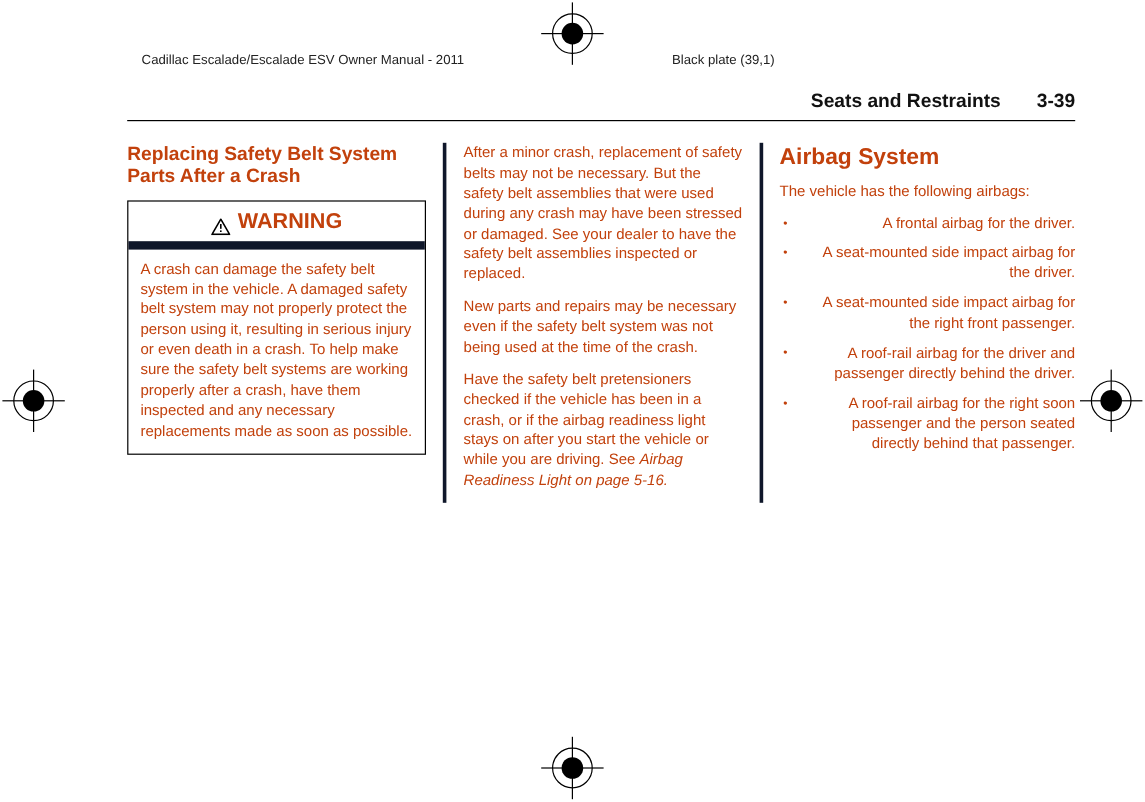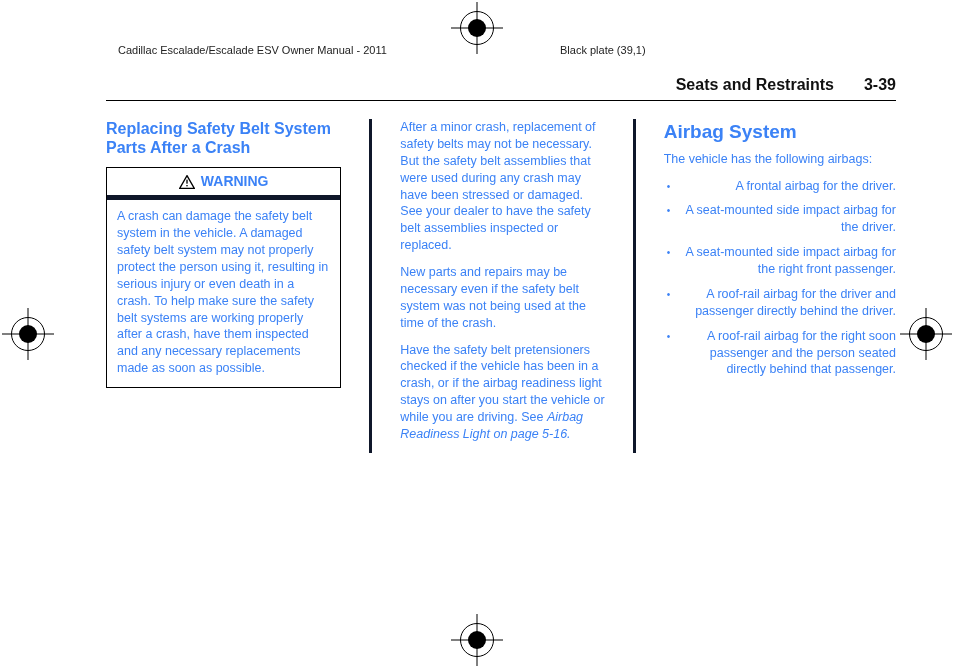--- a/index.html
+++ b/index.html
@@ -77,24 +77,24 @@
     gap: 30px;
     font-weight: bold;
     font-size: 16px;
   }
   .columns {
     display: flex;
     gap: 0;
   }
   .col {
     flex: 1 1 33.3%;
-    padding: 0 28px;
+    padding: 0 14px;
     font-size: 12.5px;
     line-height: 1.35;
-    color: #3b82f6;
+    color: #c2410c;
   }
   .col:first-child { padding-left: 0; }
   .col:last-child  { padding-right: 0; }
   .col + .col { border-left: 3px solid #0f172a; }
 
   h2.topic {
     font-size: 16px;
     font-weight: bold;
     margin: 0 0 10px 0;
     line-height: 1.2;
@@ -109,22 +109,22 @@
     border: 1px solid #000;
     margin-top: 8px;
   }
   .warning-box .wb-head {
     display: flex;
     align-items: center;
     justify-content: center;
     gap: 6px;
     padding: 4px 0;
     font-weight: bold;
-    font-size: 14px;
-    border-bottom: 5px solid #0f172a;
+    font-size: 18px;
+    border-bottom: 7px solid #0f172a;
   }
   .warning-box .wb-head .tri {
     width: 16px; height: 14px;
     display: inline-block;
   }
   .warning-box .wb-body {
     padding: 8px 10px 10px;
     font-size: 12.5px;
     line-height: 1.35;
   }

